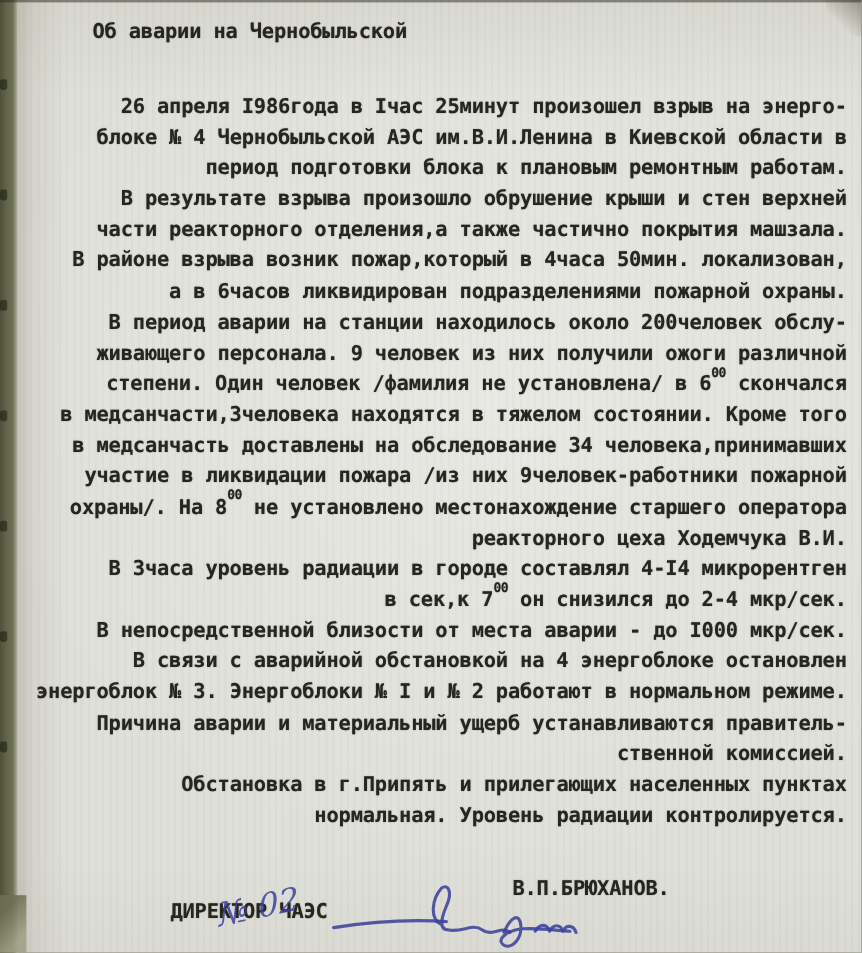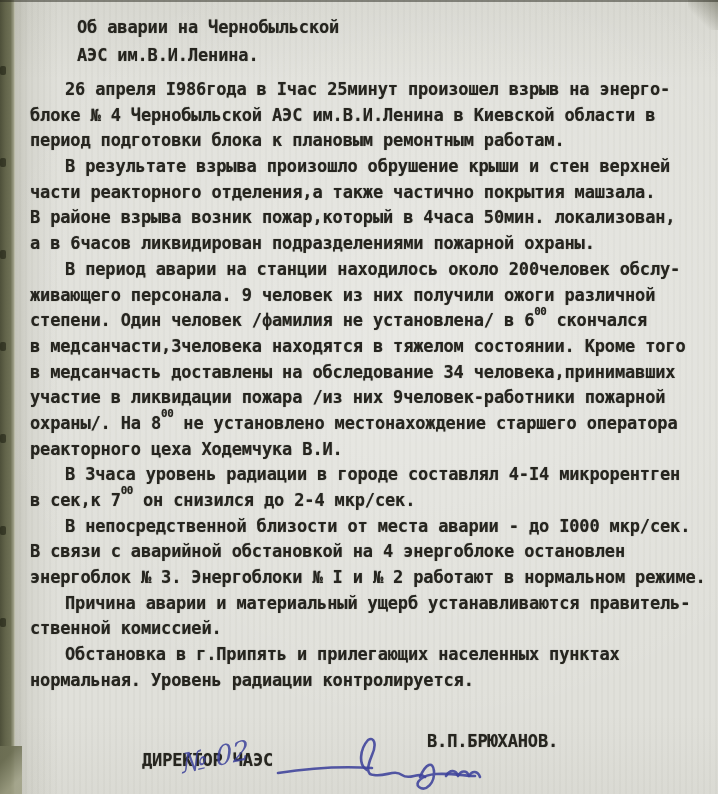--- a/index.html
+++ b/index.html
@@ -28,20 +28,21 @@
   }
   
   .page{
     position:absolute;left:13px;top:0;right:0;bottom:0;z-index:1;
     background-color:var(--c-paper,#e0e0da);
     background-image:
       linear-gradient(90deg,rgba(120,120,100,.30) 0,rgba(120,120,100,.10) 16px,rgba(0,0,0,0) 45px),
       radial-gradient(90% 70% at 58% 42%,rgba(255,255,255,.28),rgba(0,0,0,0) 72%),
       linear-gradient(180deg,rgba(150,150,135,.12),rgba(0,0,0,0) 10%,rgba(0,0,0,0) 90%,rgba(150,150,135,.08)),
       repeating-linear-gradient(90deg,rgba(90,90,75,.035) 0 2px,rgba(0,0,0,0) 2px 6px);
+    text-align: right;
   }
   .corner-shade{
     position:absolute;right:0;top:0;width:30px;height:30px;
     background:linear-gradient(225deg,rgba(95,95,78,.55),rgba(0,0,0,0) 65%);
     pointer-events:none;
   }
   
   .typed{
     color:var(--c-ink,#26251f);
     font-weight:bold;
@@ -86,21 +87,21 @@
     <div class="tick" style="top:342px"></div>
     <div class="tick" style="top:434px"></div>
     <div class="tick" style="top:526px"></div>
     <div class="tick" style="top:618px"></div>
     <div class="bottom-curl"></div>
   </div>
 
   <div class="page">
     <div class="corner-shade"></div>
 
-    <div id="title-lines" class="title typed"><div class="line">Об аварии на Чернобыльской</div><div class="line">АЭС им.В.И.Ленина.</div></div>
+    <div id="title-lines" class="title typed"><div class="line">Об аварии на Чернобыльской</div></div>
 
     <div id="body-lines" class="body-text typed"><div class="line indent">26 апреля I986года в Iчас 25минут произошел взрыв на энерго-</div><div class="line">блоке № 4 Чернобыльской АЭС им.В.И.Ленина в Киевской области в</div><div class="line">период подготовки блока к плановым ремонтным работам.</div><div class="line indent">В результате взрыва произошло обрушение крыши и стен верхней</div><div class="line">части реакторного отделения,а также частично покрытия машзала.</div><div class="line">В районе взрыва возник пожар,который в 4часа 50мин. локализован,</div><div class="line">а в 6часов ликвидирован подразделениями пожарной охраны.</div><div class="line indent">В период аварии на станции находилось около 200человек обслу-</div><div class="line">живающего персонала. 9 человек из них получили ожоги различной</div><div class="line">степени. Один человек /фамилия не установлена/ в 6<sup>00</sup> скончался</div><div class="line">в медсанчасти,3человека находятся в тяжелом состоянии. Кроме того</div><div class="line">в медсанчасть доставлены на обследование 34 человека,принимавших</div><div class="line">участие в ликвидации пожара /из них 9человек-работники пожарной</div><div class="line">охраны/. На 8<sup>00</sup> не установлено местонахождение старшего оператора</div><div class="line">реакторного цеха Ходемчука В.И.</div><div class="line indent">В 3часа уровень радиации в городе составлял 4-I4 микрорентген</div><div class="line">в сек,к 7<sup>00</sup> он снизился до 2-4 мкр/сек.</div><div class="line indent">В непосредственной близости от места аварии - до I000 мкр/сек.</div><div class="line">В связи с аварийной обстановкой на 4 энергоблоке остановлен</div><div class="line">энергоблок № 3. Энергоблоки № I и № 2 работают в нормальном режиме.</div><div class="line indent">Причина аварии и материальный ущерб устанавливаются правитель-</div><div class="line">ственной комиссией.</div><div class="line indent">Обстановка в г.Припять и прилегающих населенных пунктах</div><div class="line">нормальная. Уровень радиации контролируется.</div></div>
 
     <div class="sig-row">
       <span class="sig-role typed">ДИРЕКТОР ЧАЭС</span>
       <span class="sig-name typed">В.П.БРЮХАНОВ.</span>
     </div>
 
     <svg class="signature-svg" viewBox="0 0 230 59" xmlns="http://www.w3.org/2000/svg">
       <path d="M8 38 C 40 33, 72 31, 102 33"></path>

